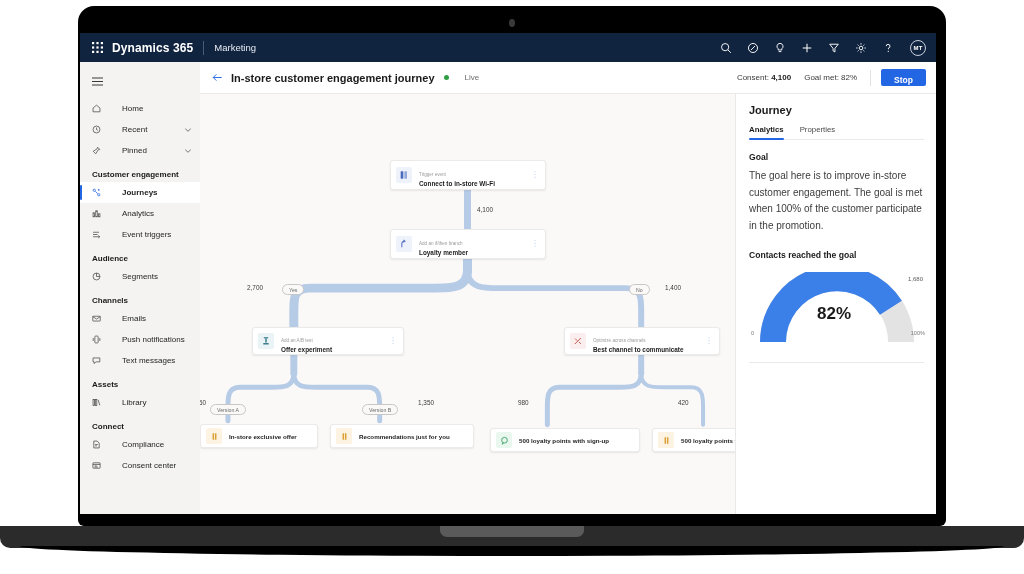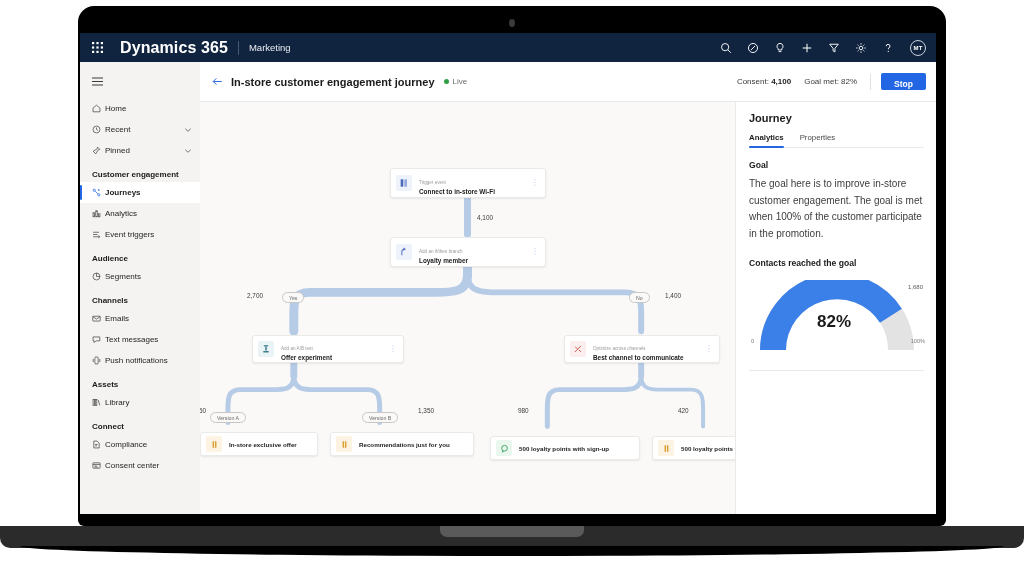--- a/index.html
+++ b/index.html
@@ -51,22 +51,22 @@
   
   .appbar {
     height: 29px; background: #10233f;
     display: flex; align-items: center;
     padding: 0 10px 0 8px;
     color: #ffffff;
   }
   .waffle { width: 18px; display:flex; justify-content:center; cursor: pointer; }
   .waffle svg { display: block; }
   .brand {
-    font-size: 16px; font-weight: bold; letter-spacing: .1px;
-    margin-left: 14px; white-space: nowrap;
+    font-size: 12px; font-weight: bold; letter-spacing: .1px;
+    margin-left: 6px; white-space: nowrap;
   }
   .brand-div { width:1px; height:14px; background:#4a5a72; margin:0 10px; }
   .app-name { font-size: 9.5px; color:#e8ecf3; white-space:nowrap;text-align:center; }
   .appbar-spacer { flex: 1; }
   .appbar-icons { display:flex; align-items:center; gap: 14px; }
   .ab-ic { width:13px; height:13px; display:flex; align-items:center; justify-content:center; cursor:pointer; }
   .ab-ic svg { display:block; }
   .avatar {
     width:16px; height:16px; border-radius:50%;
     border:1px solid #c9d2de; color:#ffffff;
@@ -85,41 +85,41 @@
   }
   .hamburger { padding: 4px 0 8px 12px; cursor:pointer; }
   .nav-item {
     display:flex; align-items:center; height:21px;
     padding-left:12px; padding-right:8px;
     font-size:8px; color:#242424; cursor:pointer; position:relative;
   }
   .nav-item .ni-ic {
     width:12px; flex:none; display:flex; align-items:center; color:#4a4a4a;
   }
-  .nav-item .ni-label { margin-left:1px; white-space:nowrap; }
+  .nav-item .ni-label { margin-left:18px; white-space:nowrap; }
   .nav-item .chev { margin-left:auto; color:#555; display:flex; }
   .nav-item.selected { background:#ffffff; font-weight:bold; }
   .nav-item.selected:before {
     content:""; position:absolute; left:0; top:3px; bottom:3px;
     width:2px; background:#2266e3; border-radius:1px;
   }
   .nav-group {
     font-size:8px; font-weight:bold; color:#1b1b1b;
     padding: 9px 0 3px 12px; white-space:nowrap;
   }
 
   
   .main { flex:1; display:flex; flex-direction:column; min-width:0; }
   .cmdbar {
-    height: 40px; background:#ffffff; display:flex; align-items:center;
+    height: 32px; background:#ffffff; display:flex; align-items:center;
     padding: 0 10px 0 12px; border-bottom:1px solid #ebe9e7;
   }
   .back-arrow { color:#2266e3; display:flex; cursor:pointer; margin-right:8px; }
   .page-title { font-size:11px; font-weight:bold; color:#1b1b1b; white-space:nowrap; }
-  .live-wrap { display:flex; align-items:center; margin-left:9px; gap:4px; }
+  .live-wrap { display:flex; align-items:center; margin-left:9px; gap:16px; }
   .live-dot { width:5px; height:5px; border-radius:50%; background:#2f9e44; }
   .live-text { font-size:8px; color:#6b6b6b; }
   .cmd-spacer { flex:1; }
   .metric { font-size:8px; color:#3a3a3a; margin-right:13px; white-space:nowrap; }
   .metric b { color:#1b1b1b; }
   .cmd-div { width:1px; height:16px; background:#e3e1df; margin-right:10px; }
   .stop-btn {
     background:#2266e3; color:#fff; font-size:8.5px; font-weight:bold;
     border:none; padding:6px 13px; height:17px; border-radius:2px; cursor:pointer;
   }
@@ -359,33 +359,33 @@
             <svg width="9" height="9" viewBox="0 0 12 12" fill="none" stroke="#4a4a4a" stroke-width="1">
                 <rect x="1" y="3" width="10" height="6.4" rx=".6"></rect>
                 <path d="M1 3.4 6 6.8 11 3.4"></path>
               </svg>
           </span>
           <span class="ni-label">Emails</span>
         </div>
         <div class="nav-item">
           <span class="ni-ic">
             <svg width="9" height="9" viewBox="0 0 12 12" fill="none" stroke="#4a4a4a" stroke-width="1">
-                <path d="M1.4 2.6h9v5.2h-5l-2.6 2.2V7.8H1.4Z"></path>
-              </svg>
-          </span>
-          <span class="ni-label">Text messages</span>
-        </div>
-        <div class="nav-item">
-          <span class="ni-ic">
-            <svg width="9" height="9" viewBox="0 0 12 12" fill="none" stroke="#4a4a4a" stroke-width="1">
                 <rect x="3.8" y="1.4" width="4.4" height="9.2" rx="1"></rect>
                 <path d="M1.6 4v4M10.4 4v4"></path>
               </svg>
           </span>
           <span class="ni-label">Push notifications</span>
+        </div>
+        <div class="nav-item">
+          <span class="ni-ic">
+            <svg width="9" height="9" viewBox="0 0 12 12" fill="none" stroke="#4a4a4a" stroke-width="1">
+                <path d="M1.4 2.6h9v5.2h-5l-2.6 2.2V7.8H1.4Z"></path>
+              </svg>
+          </span>
+          <span class="ni-label">Text messages</span>
         </div>
 
         <div class="nav-group">Assets</div>
         <div class="nav-item">
           <span class="ni-ic">
             <svg width="9" height="9" viewBox="0 0 12 12" fill="none" stroke="#4a4a4a" stroke-width="1">
                 <rect x="1.4" y="2" width="2" height="8"></rect>
                 <rect x="4.4" y="2" width="2" height="8"></rect>
                 <path d="M8.2 2.4 10.4 9.8"></path>
               </svg>

